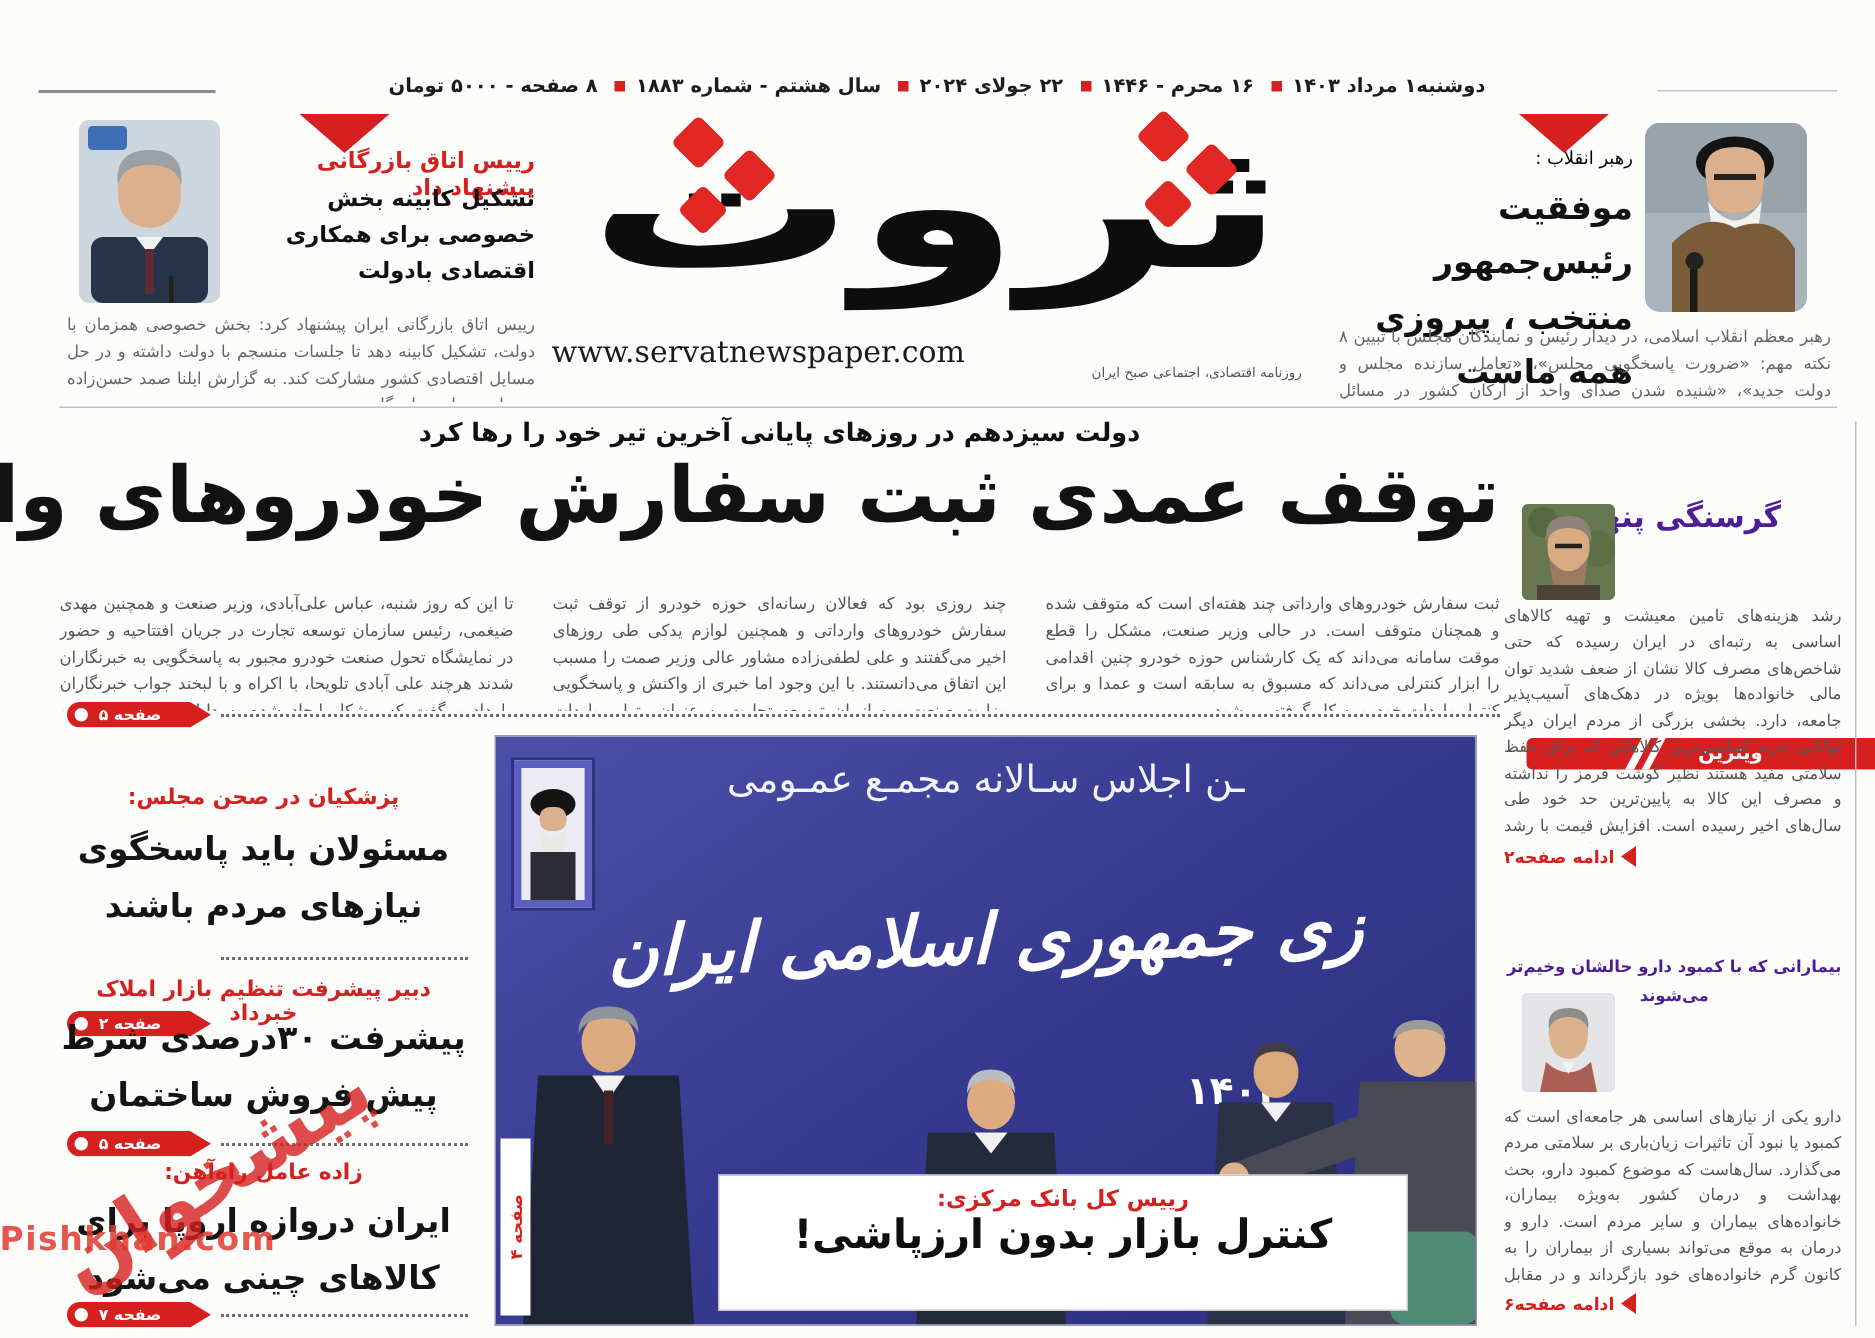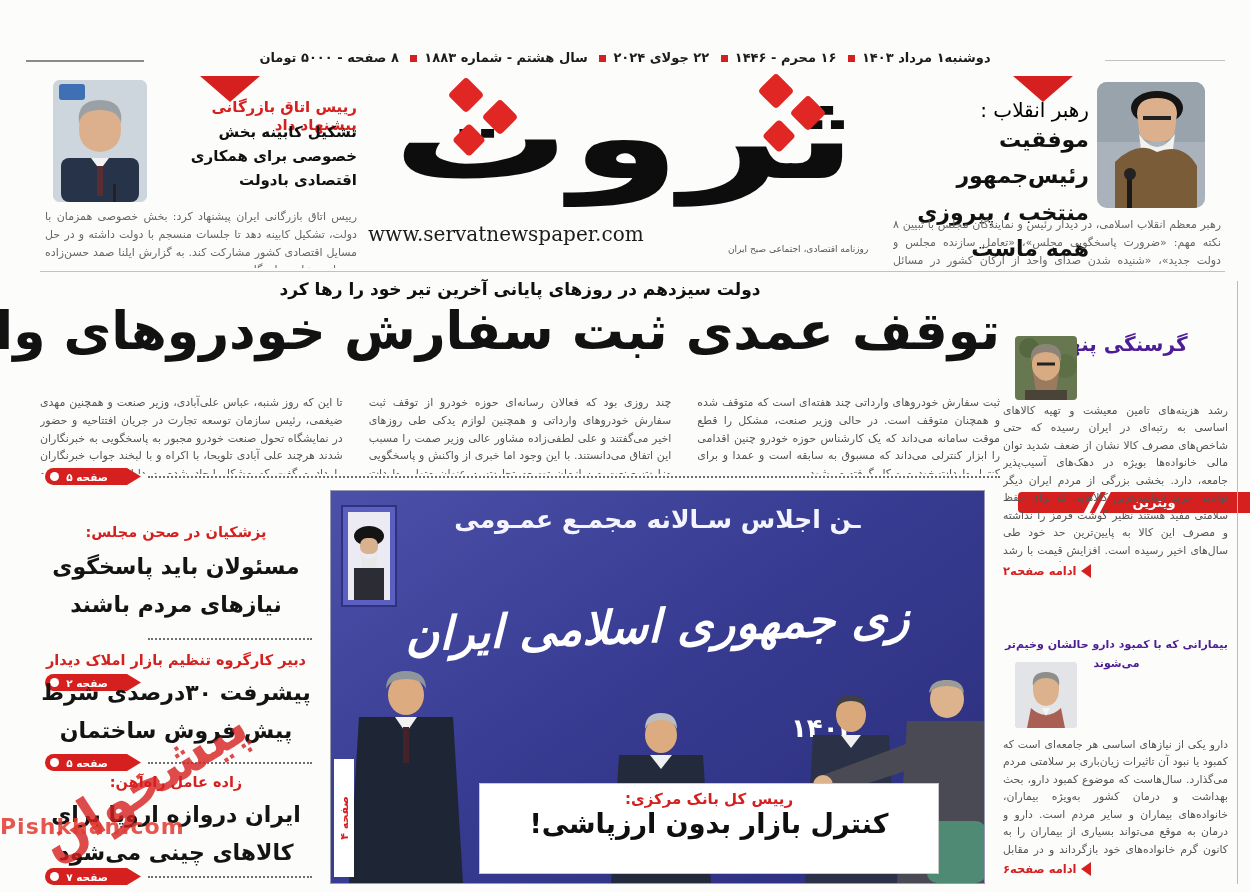--- a/index.html
+++ b/index.html
@@ -53,21 +53,21 @@
   
   .sc-kicker { text-align:center; color:#d6201f; font-weight:bold; font-size:14.5px; }
   .sc-title { text-align:center; color:#141414; font-weight:bold; font-size:22px; line-height:1.72; }
 
   
   .wm-fa { font-size:54px; font-weight:bold; color:#d6201f; opacity:.8; transform:rotate(-33deg); z-index:30; white-space:nowrap; }
   .wm-en { font-size:22px; font-weight:bold; color:#e23a30; opacity:.85; z-index:30; direction:ltr; letter-spacing:1px; }
 
   
   .mainphoto { background:linear-gradient(145deg,#4c50a8 0%, #383c92 45%, #2b2e7c 100%); overflow:hidden; border:1px solid #9a9ab0; }
-  .banner1 { text-align:center; color:#f4f4ff; font-size:25px; font-weight:bold; letter-spacing:1px; }
+  .banner1 { text-align:center; color:#f4f4ff; font-size:25px; font-weight:normal; letter-spacing:1px; }
   .banner2 { text-align:center; color:#ffffff; font-size:46px; font-weight:bold; font-style:italic; transform:skewY(-2deg); }
   .banner-year { color:#fff; font-size:26px; font-weight:bold; }
   .khomeini-frame { border:5px solid #5a5fc0; background:#e9e9f3; box-shadow:0 0 0 2px #2e3280; }
   .caption-box { background:#ffffff; border:1px solid #c9c9c9; text-align:center; z-index:12; }
   .caption-kicker { color:#d6201f; font-weight:bold; font-size:15px; }
   .caption-title { color:#0f0f0f; font-weight:bold; font-size:27px; }
   .vstrip { background:#fff; z-index:12; display:flex; align-items:center; justify-content:center; }
   .vstrip span { writing-mode:vertical-rl; transform:rotate(180deg); color:#d6201f; font-size:11px; font-weight:bold; }
 
   
@@ -131,21 +131,21 @@
         <rect x="0" y="0" width="108" height="60" fill="#99a3ac"></rect>
         <ellipse cx="60" cy="26" rx="26" ry="17" fill="#141414"></ellipse>
         <path d="M40 32 q0 -16 20 -16 q20 0 20 16 l-2 16 q-1 12 -18 12 q-17 0 -18 -12 z" fill="#dcb08c"></path>
         <path d="M42 52 q18 26 36 0 l-4 30 q-14 10 -28 0 z" fill="#f1f1ee"></path>
         <line x1="46" y1="36" x2="74" y2="36" stroke="#222" stroke-width="4"></line>
         <path d="M18 80 q22 -22 42 -10 q26 -10 40 14 l0 42 l-82 0 z" fill="#7a5c39"></path>
         <rect x="30" y="96" width="5" height="30" fill="#1a1a1a"></rect>
         <circle cx="33" cy="92" r="6" fill="#222"></circle>
       </svg>
     </div>
-    <div class="abs kicker" style="left:0; top:22px; width:196px; font-size:20px; text-align:right;">رهبر انقلاب :</div>
+    <div class="abs kicker" style="left:0; top:22px; width:196px; font-size:12px; text-align:right;">رهبر انقلاب :</div>
     <div class="abs topbox-title" style="left:0; top:46px; width:196px; font-size:22px; text-align:right; line-height:1.65;">موفقیت رئیس‌جمهور منتخب ، پیروزی همه ماست</div>
     <div class="abs graybody" style="left:0; right:4px; top:140px; height:56px; overflow:hidden;">
       <span>رهبر معظم انقلاب اسلامی، در دیدار رئیس و نمایندگان مجلس با تبیین ۸ نکته مهم: «ضرورت پاسخگویی مجلس»، «تعامل سازنده مجلس و دولت جدید»، «شنیده شدن صدای واحد از ارکان کشور در مسائل مهم».ـ </span>
       <span style="color:#d6201f; font-weight:bold;">صفحه ۱</span>
     </div>
   </div>
 
   <div class="abs hrule light" style="left:40px; top:271px; width:1185px;"></div>
 
   <div class="abs lead-kicker" style="left:40px; top:279px; width:960px;">دولت سیزدهم در روزهای پایانی آخرین تیر خود را رها کرد</div>
@@ -168,21 +168,21 @@
   </div>
 
   <div class="abs sc-kicker" style="left:40px; top:524px; width:272px;">پزشکیان در صحن مجلس:</div>
   <div class="abs sc-title" style="left:40px; top:548px; width:272px;">مسئولان باید پاسخگوی نیازهای مردم باشند</div>
   <div class="abs ptab" style="left:45px; top:630px;margin-top:44px;">
     <span class="dot"></span>
     <span class="lbl">صفحه ۲</span>
   </div>
   <div class="abs dotline" style="left:148px; top:638px; width:164px;"></div>
 
-  <div class="abs sc-kicker" style="left:40px; top:652px; width:272px;">دبیر کارگروه تنظیم بازار املاک دیدار</div>
+  <div class="abs sc-kicker" style="left:40px; top:652px; width:272px;">دبیر پیشرفت تنظیم بازار املاک خبرداد</div>
   <div class="abs sc-title" style="left:40px; top:674px; width:272px;">پیشرفت ۳۰درصدی شرط پیش فروش ساختمان</div>
   <div class="abs ptab" style="left:45px; top:754px;">
     <span class="dot"></span>
     <span class="lbl">صفحه ۵</span>
   </div>
   <div class="abs dotline" style="left:148px; top:762px; width:164px;"></div>
 
   <div class="abs sc-kicker" style="left:40px; top:774px; width:272px;">زاده عامل راه‌آهن:</div>
   <div class="abs sc-title" style="left:40px; top:796px; width:272px;">ایران دروازه اروپا برای کالاهای چینی می‌شود</div>
   <div class="abs ptab" style="left:45px; top:868px;">

